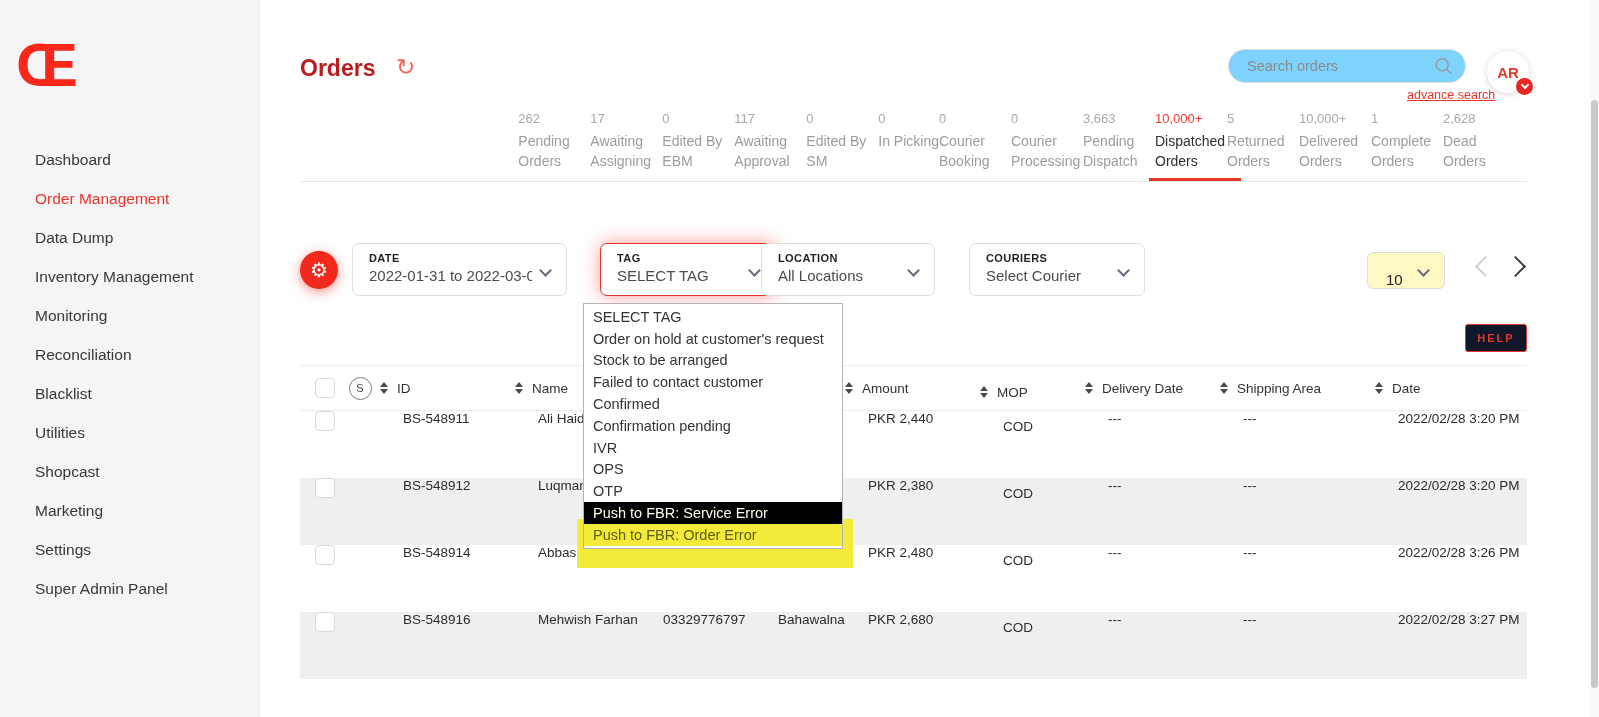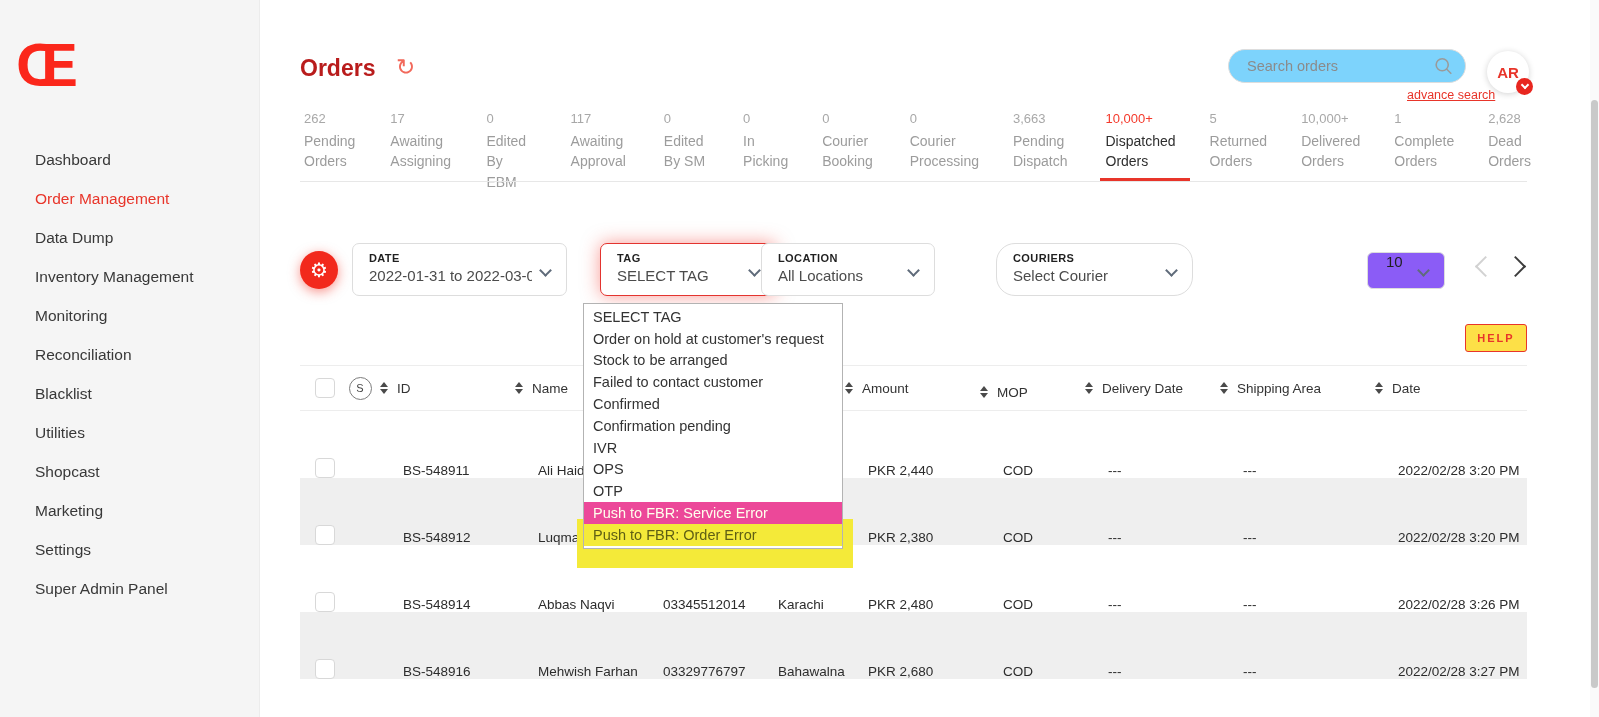--- a/index.html
+++ b/index.html
@@ -19,50 +19,50 @@
   .search-pill { position:absolute; left:1228px; top:49px; width:238px; height:34px; border:1px solid #ddd; border-radius:17px; background:#7dd3fc; display:flex; align-items:center; }
   .search-pill input { border:none; outline:none; background:transparent; flex:1; padding-left:18px; font-size:14.5px; color:#444; font-family:"Liberation Sans", sans-serif; }
   .search-pill input::placeholder { color:#8b8b8b; }
   .mag { margin-right:12px; cursor:pointer; }
   .adv-search { position:absolute; left:1375px; top:88px; font-size:12.5px; color:#e8352a; text-decoration:underline; cursor:pointer;margin-left:32px; }
   .avatar { position:absolute; left:1487px; top:51px; width:42px; height:42px; border-radius:50%; background:#fff; box-shadow:0 1px 6px rgba(0,0,0,0.18); display:flex; align-items:center; justify-content:center; font-size:15px; font-weight:bold; color:#e8352a; cursor:pointer; }
   .avatar-badge { position:absolute; right:-4px; bottom:-2px; width:17px; height:17px; border-radius:50%; background:#e8261f; display:flex; align-items:center; justify-content:center; }
   .avatar-badge .chev { width:6px; height:6px; border-right:2px solid #fff; border-bottom:2px solid #fff; transform:rotate(45deg); margin-top:-3px; }
 
   
-  .tabs { position:absolute; left:304px; top:111px; width:1227px; height:70px; display:flex; justify-content:flex-end;gap:34px; }
+  .tabs { position:absolute; left:288px; top:111px; width:1227px; height:70px; display:flex; justify-content:flex-end; }
   .tab { position:relative; max-width:72px; cursor:pointer; }
   .tab-count { font-size:13px; color:#a8a8a8; margin-bottom:5px; white-space:nowrap; }
   .tab-label { font-size:14px; color:#9c9c9c; line-height:1.45; }
   .tab.active .tab-count { color:#f4392b; }
   .tab.active .tab-label { color:#2e2e2e; }
   .tab.active::after { content:""; position:absolute; left:-6px; right:-14px; bottom:0; height:3px; background:#e8352a; }
   .divider { position:absolute; left:300px; top:181px; width:1227px; height:1px; background:#e7e7e7; }
 
   
   .gear-btn { position:absolute; left:300px; top:251px; width:38px; height:38px; border-radius:50%; background:#f2291c; box-shadow:0 3px 12px rgba(242,41,28,0.5); display:flex; align-items:center; justify-content:center; color:#fff; font-size:20px; cursor:pointer; }
   .fbox { position:absolute; top:243px; height:53px; border:1px solid #ddd; border-radius:7px; background:#fff; padding:8px 34px 0 16px; cursor:pointer; }
   .fbox-date { left:352px; width:215px; }
   .fbox-tag { left:600px; width:176px; border:1.5px solid #e3342f; box-shadow:0 0 18px rgba(244,55,45,0.5); }
   .fbox-loc { left:761px; width:174px; }
-  .fbox-cour { left:996px; width:197px;border-radius:19px; }
+  .fbox-cour { left:969px; width:176px; }
   .fbox-label { font-size:11px; font-weight:bold; color:#1f1f1f; letter-spacing:0.4px; margin-bottom:3px; }
   .fbox-value { font-size:15px; color:#4b4b4b; white-space:nowrap; overflow:hidden; }
   .chev-down { position:absolute; right:16px; top:22px; width:9px; height:9px; border-right:2px solid #5f6b7a; border-bottom:2px solid #5f6b7a; transform:rotate(45deg); }
-  .pagesize { position:absolute; left:1367px; top:252px; width:78px; height:37px; border:1px solid #ddd; border-radius:6px; background:#8b5cf6; display:flex; align-items:flex-start; padding-left:18px; font-size:15px; color:#1f1f1f; cursor:pointer; }
+  .pagesize { position:absolute; left:1367px; top:252px; width:78px; height:37px; border:1px solid #ddd; border-radius:6px; background:#fef9c3; display:flex; align-items:flex-end; padding-left:18px; font-size:15px; color:#1f1f1f; cursor:pointer; }
   .pagesize .chev-down { top:13px; }
   .pg-arrow { position:absolute; top:259px; width:15px; height:15px; border-right:2.5px solid; border-bottom:2.5px solid; cursor:pointer; }
   .pg-prev { left:1478px; color:#d2d2d2; transform:rotate(135deg); }
   .pg-next { left:1508px; color:#3c3c3c; transform:rotate(-45deg); }
-  .help-btn { position:absolute; left:1465px; top:324px; width:62px; height:28px; border:1px solid #e8352a; border-radius:3px; background:#fde047; color:#e8352a; font-size:11px; font-weight:bold; letter-spacing:2px; display:flex; align-items:center; justify-content:center; cursor:pointer;text-align:center; }
+  .help-btn { position:absolute; left:1465px; top:324px; width:62px; height:28px; border:1px solid #e8352a; border-radius:3px; background:#0f172a; color:#e8352a; font-size:11px; font-weight:bold; letter-spacing:2px; display:flex; align-items:center; justify-content:center; cursor:pointer;text-align:center; }
 
   
   .table { position:absolute; left:300px; top:365px; width:1227px; font-size:13.5px; color:#2c2c2c; }
   .thead { height:46px; display:flex; align-items:center; background:#fff; border-top:1px solid #ededed; border-bottom:1px solid #ededed; }
-  .trow { height:67px; display:flex; align-items:flex-end; }
+  .trow { height:67px; display:flex; align-items:flex-start; }
   .tbody .trow:nth-child(even) { background:#efefef; }
   .cell { flex:0 0 auto; }
   .c-check { width:40px; padding-left:15px; }
   .c-s { width:40px; display:flex; justify-content:center; }
   .c-id { width:135px; }
   .c-name { width:125px; }
   .c-phone { width:115px; }
   .c-city { width:90px; }
   .c-amount { width:135px; }
   .c-mop { width:105px;margin-top:8px; }
@@ -75,21 +75,21 @@
   .s-badge { width:23px; height:23px; border:1px solid #7d7d7d; border-radius:50%; display:flex; align-items:center; justify-content:center; font-size:11px; color:#444; }
   .sort { display:inline-flex; flex-direction:column; cursor:pointer; }
   .sort i { display:block; width:0; height:0; border-left:4.5px solid transparent; border-right:4.5px solid transparent; }
   .sort .up { border-bottom:5px solid #4a4a4a; margin-bottom:2px; }
   .sort .dn { border-top:5px solid #4a4a4a; }
 
   
   .hl-spill { position:absolute; left:577px; top:519px; width:276px; height:49px; background:#f4ea39; z-index:19; }
   .dropdown { position:absolute; left:583px; top:303px; width:260px; background:#fff; border:1px solid #b3b3b3; z-index:20; padding:2px 0; }
   .opt { height:21.8px; display:flex; align-items:center; padding-left:9px; font-size:14.5px; color:#333; cursor:pointer; white-space:nowrap; }
-  .opt.hl-service { background:#ec4899; color:#ffffec; }
+  .opt.hl-service { background:#000000; color:#ffffec; }
   .opt.hl-order { background:#f4ea39; color:#5f5f14; }
 
   
   .scrollbar { position:absolute; right:0; top:0; width:9px; height:717px; background:#fafafa; }
   .scroll-thumb { position:absolute; left:1px; top:100px; width:7px; height:588px; background:#c9c9c9; border-radius:4px; cursor:grab; }
 </style>
 </head>
 <body>
 
 <div class="app">

